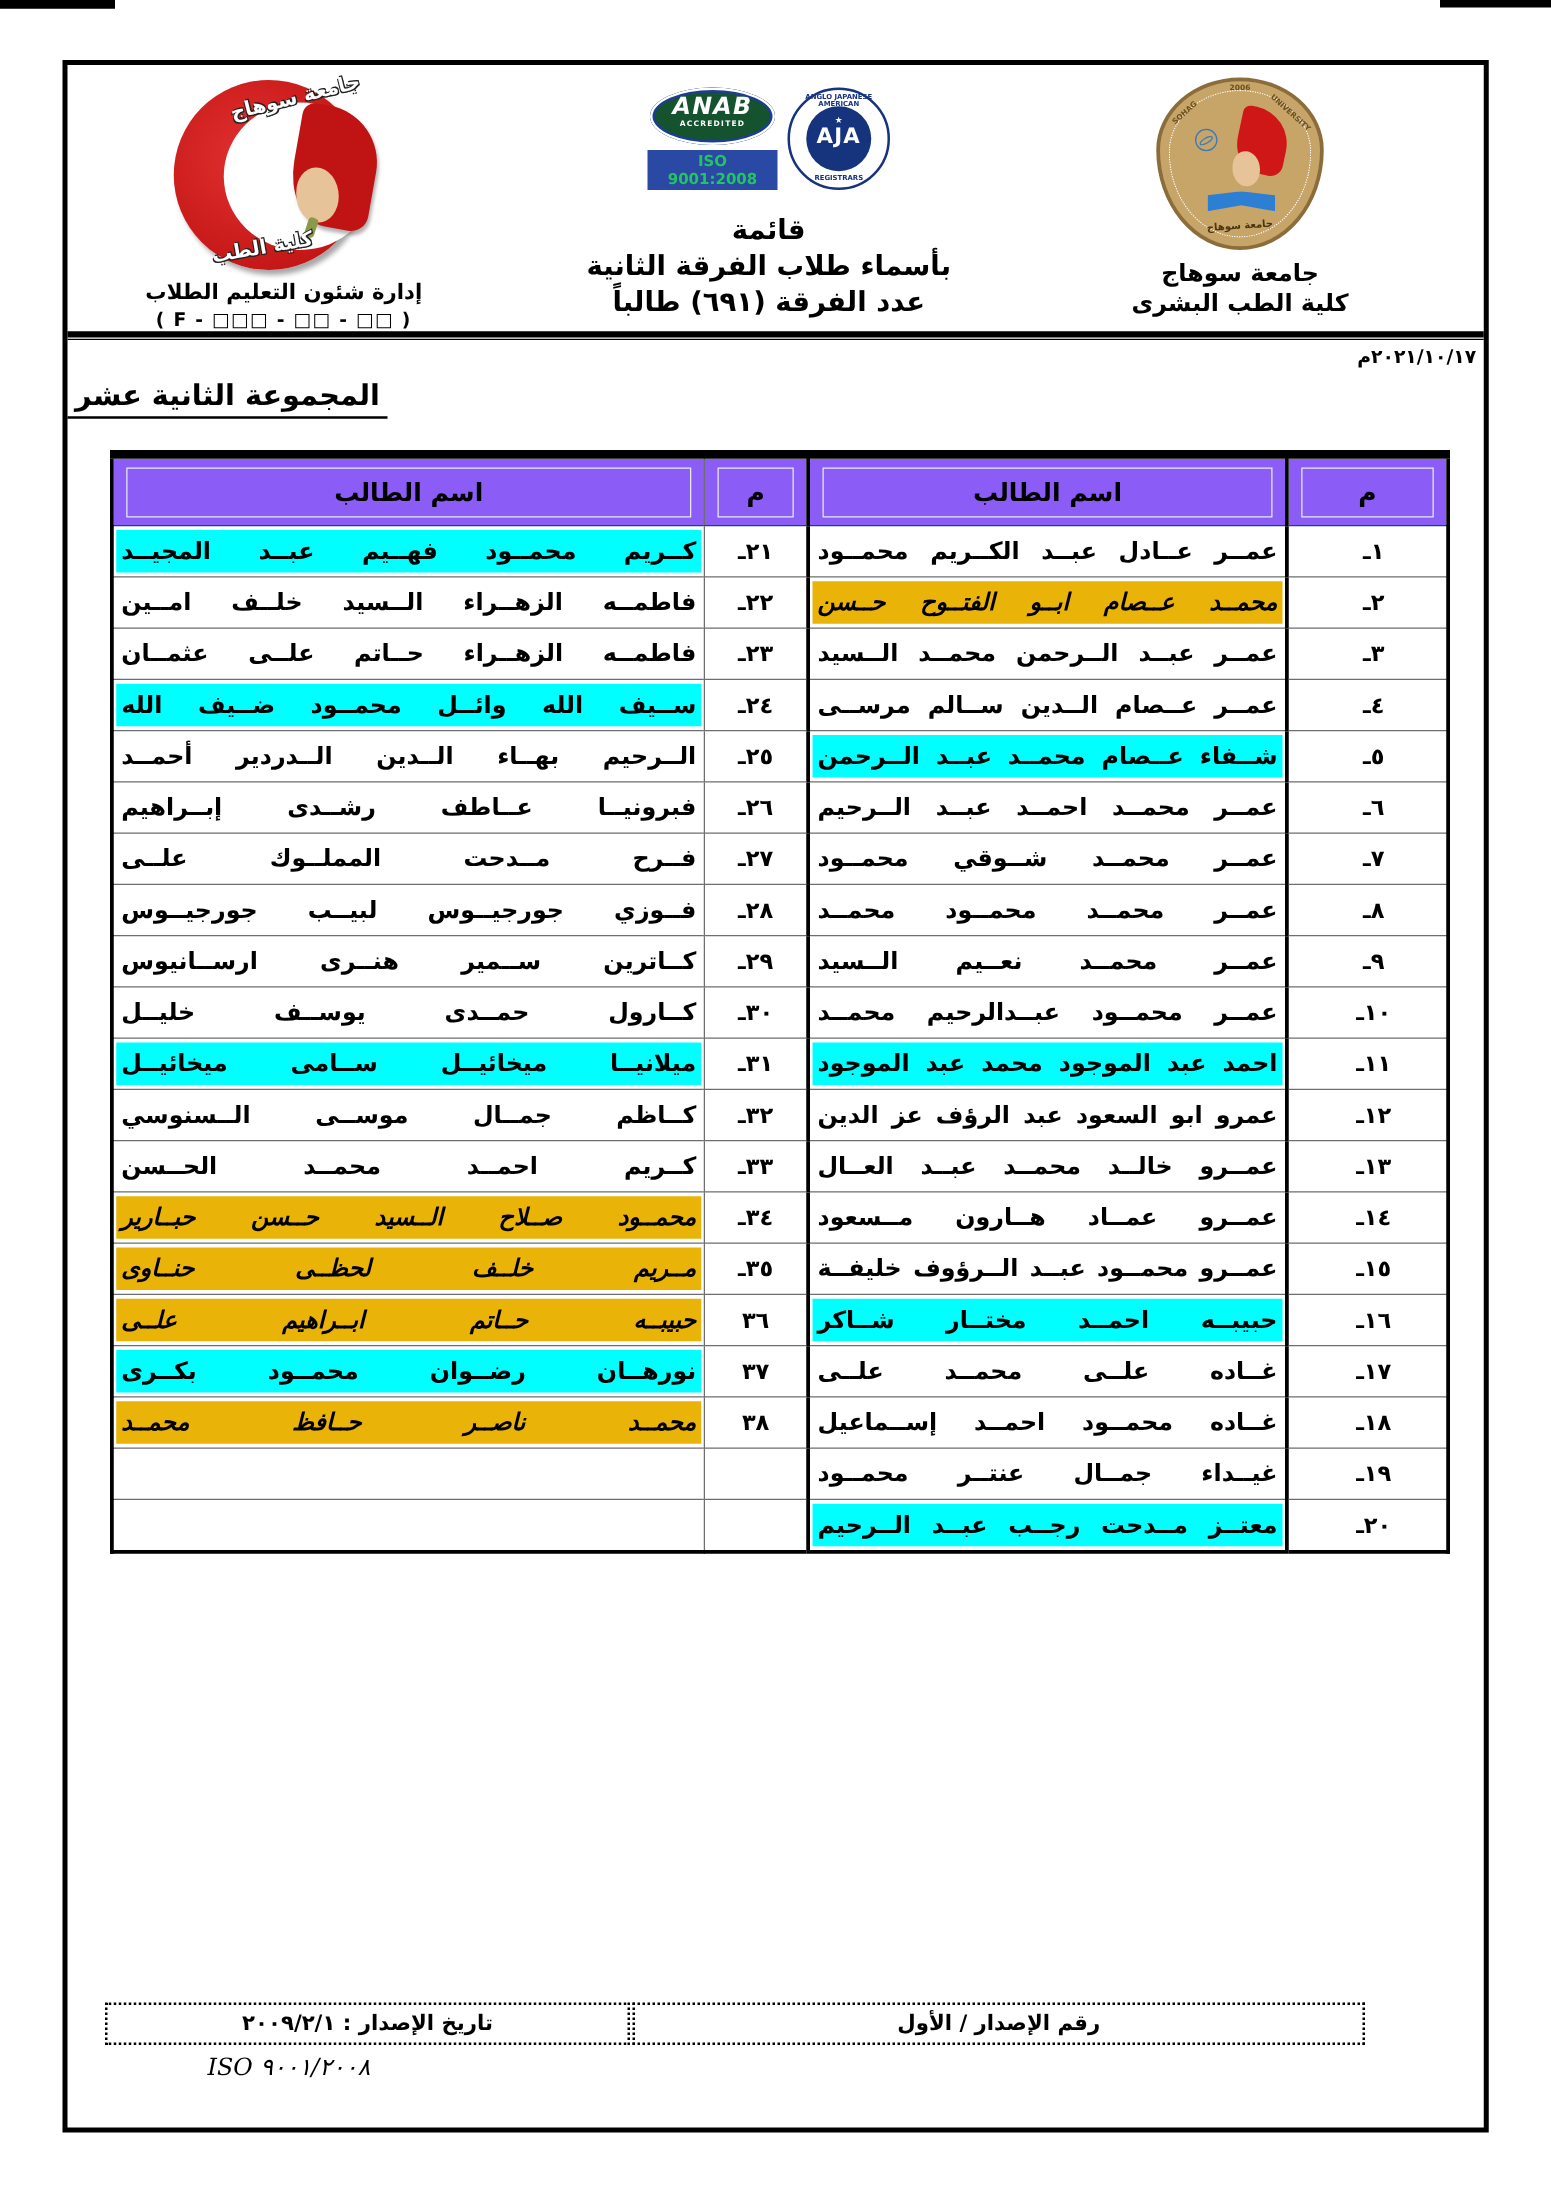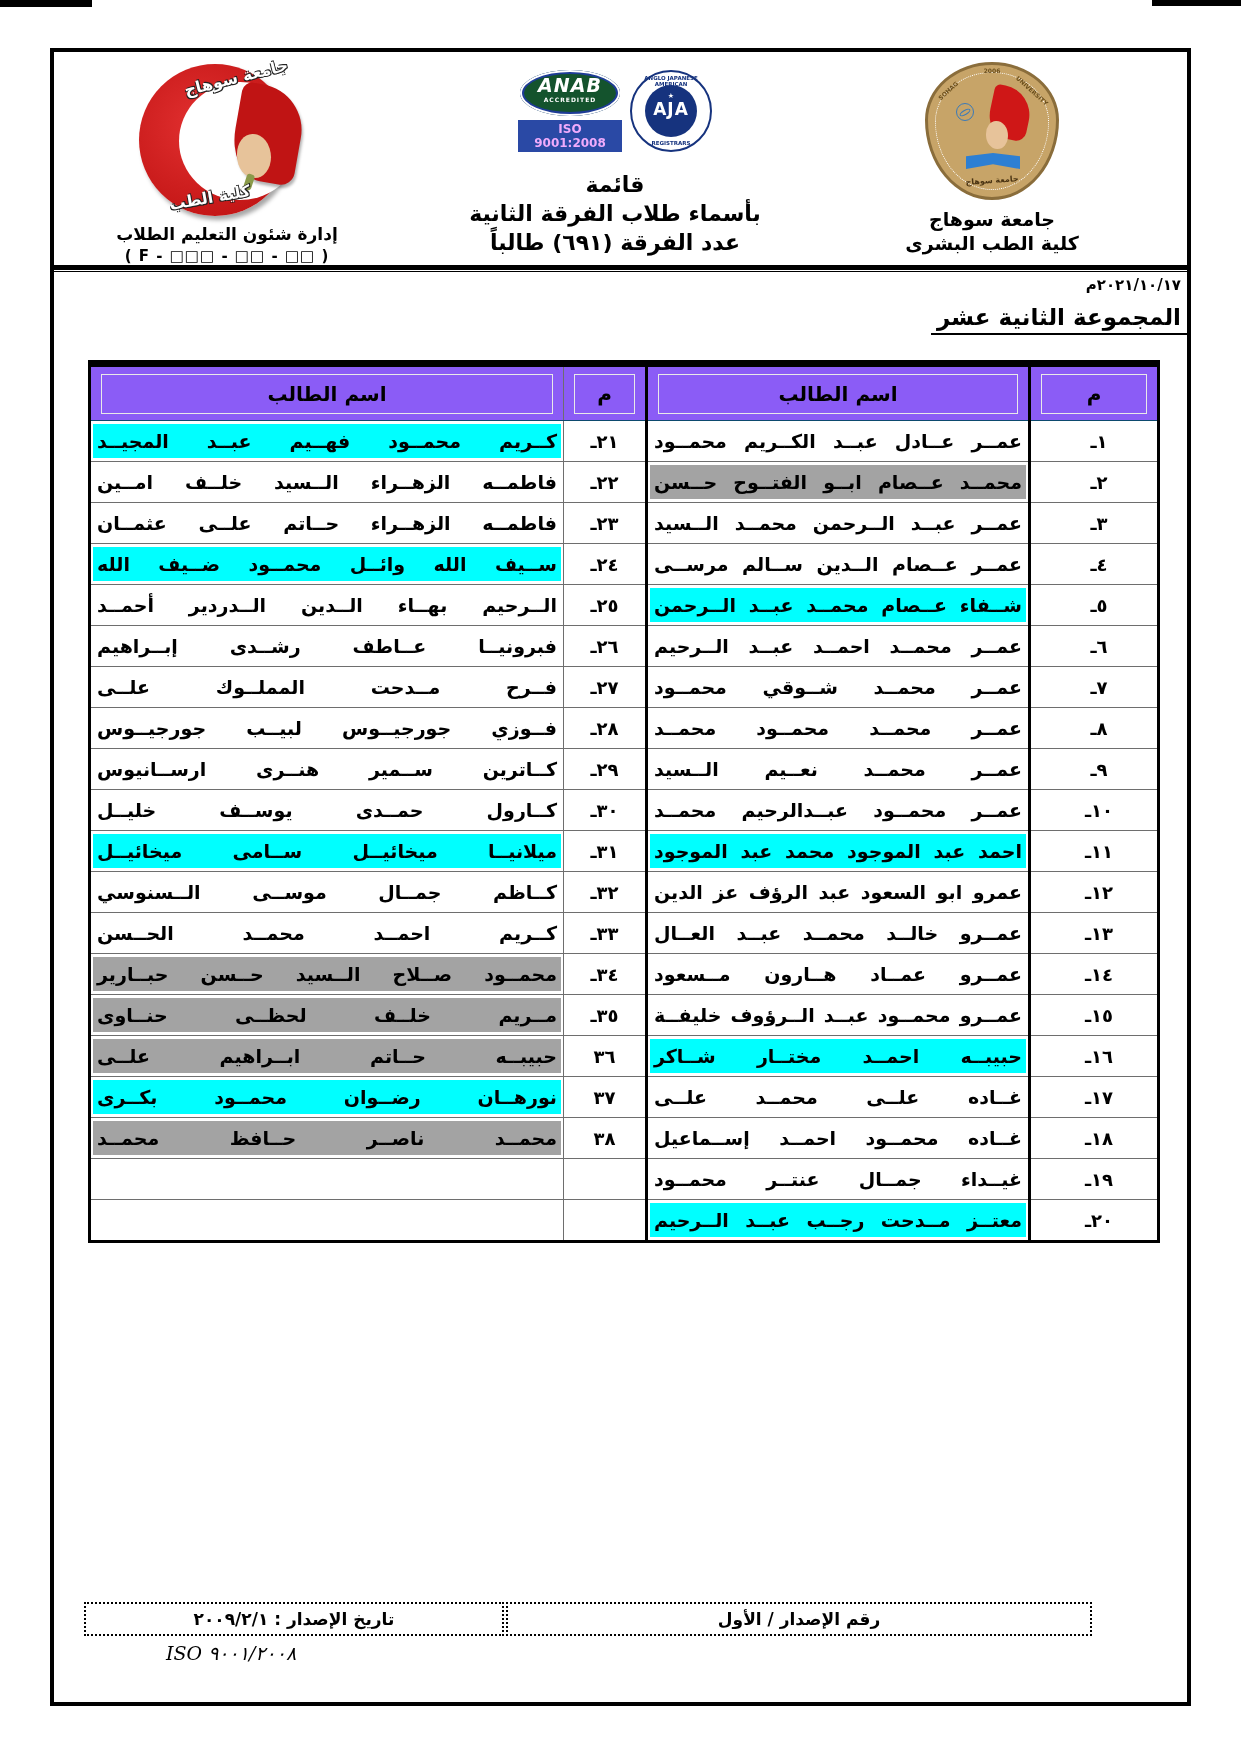--- a/index.html
+++ b/index.html
@@ -38,21 +38,21 @@
   .dept-line{margin-top:2px;font-size:17px;font-weight:bold;}
   .code-line{margin-top:3px;font-size:15px;font-weight:bold;letter-spacing:1px;}
 
   
   .cert-row{display:flex;justify-content:center;align-items:flex-start;gap:8px;height:92px;}
   .anab-box{width:104px;}
   .anab-oval{width:100px;height:46px;border-radius:50%;background:#14532d;margin:0 auto;
     box-shadow:inset 0 0 0 2px #fff,inset 0 0 0 4px #1e3c96;color:#fff;padding-top:4px;box-sizing:border-box;}
   .anab-name{font-size:19px;font-weight:bold;font-style:italic;letter-spacing:1px;line-height:22px;}
   .anab-sub{font-size:6px;font-weight:bold;letter-spacing:1px;line-height:7px;}
-  .anab-iso{margin-top:4px;background:#2a49a5;color:#f0abfc;font-size:12px;font-weight:bold;padding:2px 3px;display:inline-block;}
+  .anab-iso{margin-top:4px;background:#2a49a5;color:#22c55e;font-size:12px;font-weight:bold;padding:2px 3px;display:inline-block;}
   .aja-circle{width:82px;height:82px;border-radius:50%;border:2px solid #16337e;position:relative;background:#fff;box-sizing:border-box;}
   .aja-arc-top{position:absolute;top:3px;left:0;right:0;font-size:5.5px;font-weight:bold;color:#16337e;}
   .aja-arc-bottom{position:absolute;bottom:4px;left:0;right:0;font-size:5.5px;font-weight:bold;color:#16337e;}
   .aja-core{position:absolute;left:13px;top:13px;width:52px;height:52px;border-radius:50%;background:#16337e;color:#fff;}
   .aja-star{font-size:7px;line-height:10px;display:block;padding-top:6px;}
   .aja-name{font-size:17px;font-weight:bold;letter-spacing:1px;line-height:16px;display:block;}
   .center-lines{margin-top:8px;}
   .center-line{font-size:22px;font-weight:bold;line-height:29px;}
 
   
@@ -71,38 +71,38 @@
   .seal-book{position:absolute;left:38px;top:88px;width:54px;height:16px;background:#2d7fd3;
     clip-path:polygon(0 20%,50% 0,100% 20%,100% 100%,50% 70%,0 100%);}
   .seal-arc-bottom-ar{position:absolute;bottom:12px;left:0;right:0;text-align:center;font-size:8px;font-weight:bold;color:#4a3413;transform:rotate(-4deg);}
   .univ-name{margin-top:8px;font-size:19px;font-weight:bold;}
   .fac-name{margin-top:2px;font-size:19px;font-weight:bold;}
 
   .header-divider{position:absolute;left:0;right:0;top:213px;height:5px;background:#000;}
   .header-divider:after{content:"";position:absolute;left:0;right:0;top:6px;height:1px;background:#000;}
   .doc-date{position:absolute;top:224px;right:6px;font-size:15px;font-weight:bold;direction:rtl;}
 
-  .group-title{position:absolute;top:252px;left:0;right:0;text-align:right;}
+  .group-title{position:absolute;top:252px;left:0;right:0;text-align:left;}
   .group-title span{display:inline-block;font-size:23px;font-weight:bold;border-bottom:2.5px solid #000;padding:0 6px 3px;}
 
   
   .tbl-wrap{position:absolute;left:34px;top:308px;}
   table.students{border-collapse:collapse;table-layout:fixed;width:1069px;direction:rtl;
     border:3px solid #000;border-top:7px solid #000;}
   .students th,.students td{border:1px solid #6e6e6e;padding:0;vertical-align:middle;overflow:hidden;}
   .students thead th{background:#8b5cf6;height:53px;border-bottom:1px solid #0c4a6e;}
   .th-box{display:block;margin:5px 10px;padding:7px 0;border:1px solid #e9e9e9;
     font-size:20px;font-weight:bold;text-align:center;}
   .students td{height:40px;}
   .name-cell .cell-text{display:block;font-size:19px;font-weight:bold;line-height:34px;
     margin:0 2px;padding:0 4px;white-space:nowrap;text-align:justify;text-align-last:justify;}
   .num-cell .cell-text{display:block;font-size:18px;font-weight:bold;text-align:center;}
   .num-cell.right-num .cell-text{text-align:center;padding-left:10px;}
   td.right-name,th.th-name-right{border-right:3px solid #000;border-left:3px solid #000;}
-  .hl-green{background:#a3a3a3;}
+  .hl-green{background:#eab308;font-style:italic;}
   .hl-cyan{background:#00ffff;}
 
   
   .issue-box{position:absolute;height:30px;border:2px dotted #000;direction:rtl;
     font-size:17px;font-weight:bold;text-align:center;line-height:30px;background:#fff;}
   .issue-no{top:1550px;left:452px;width:582px;}
   .issue-date{top:1550px;left:30px;width:416px;}
   .iso-line{position:absolute;top:1590px;left:112px;width:240px;direction:ltr;
     font-size:19px;font-weight:normal;font-style:italic;font-family:"DejaVu Serif","DejaVu Sans",serif;}
 </style>

